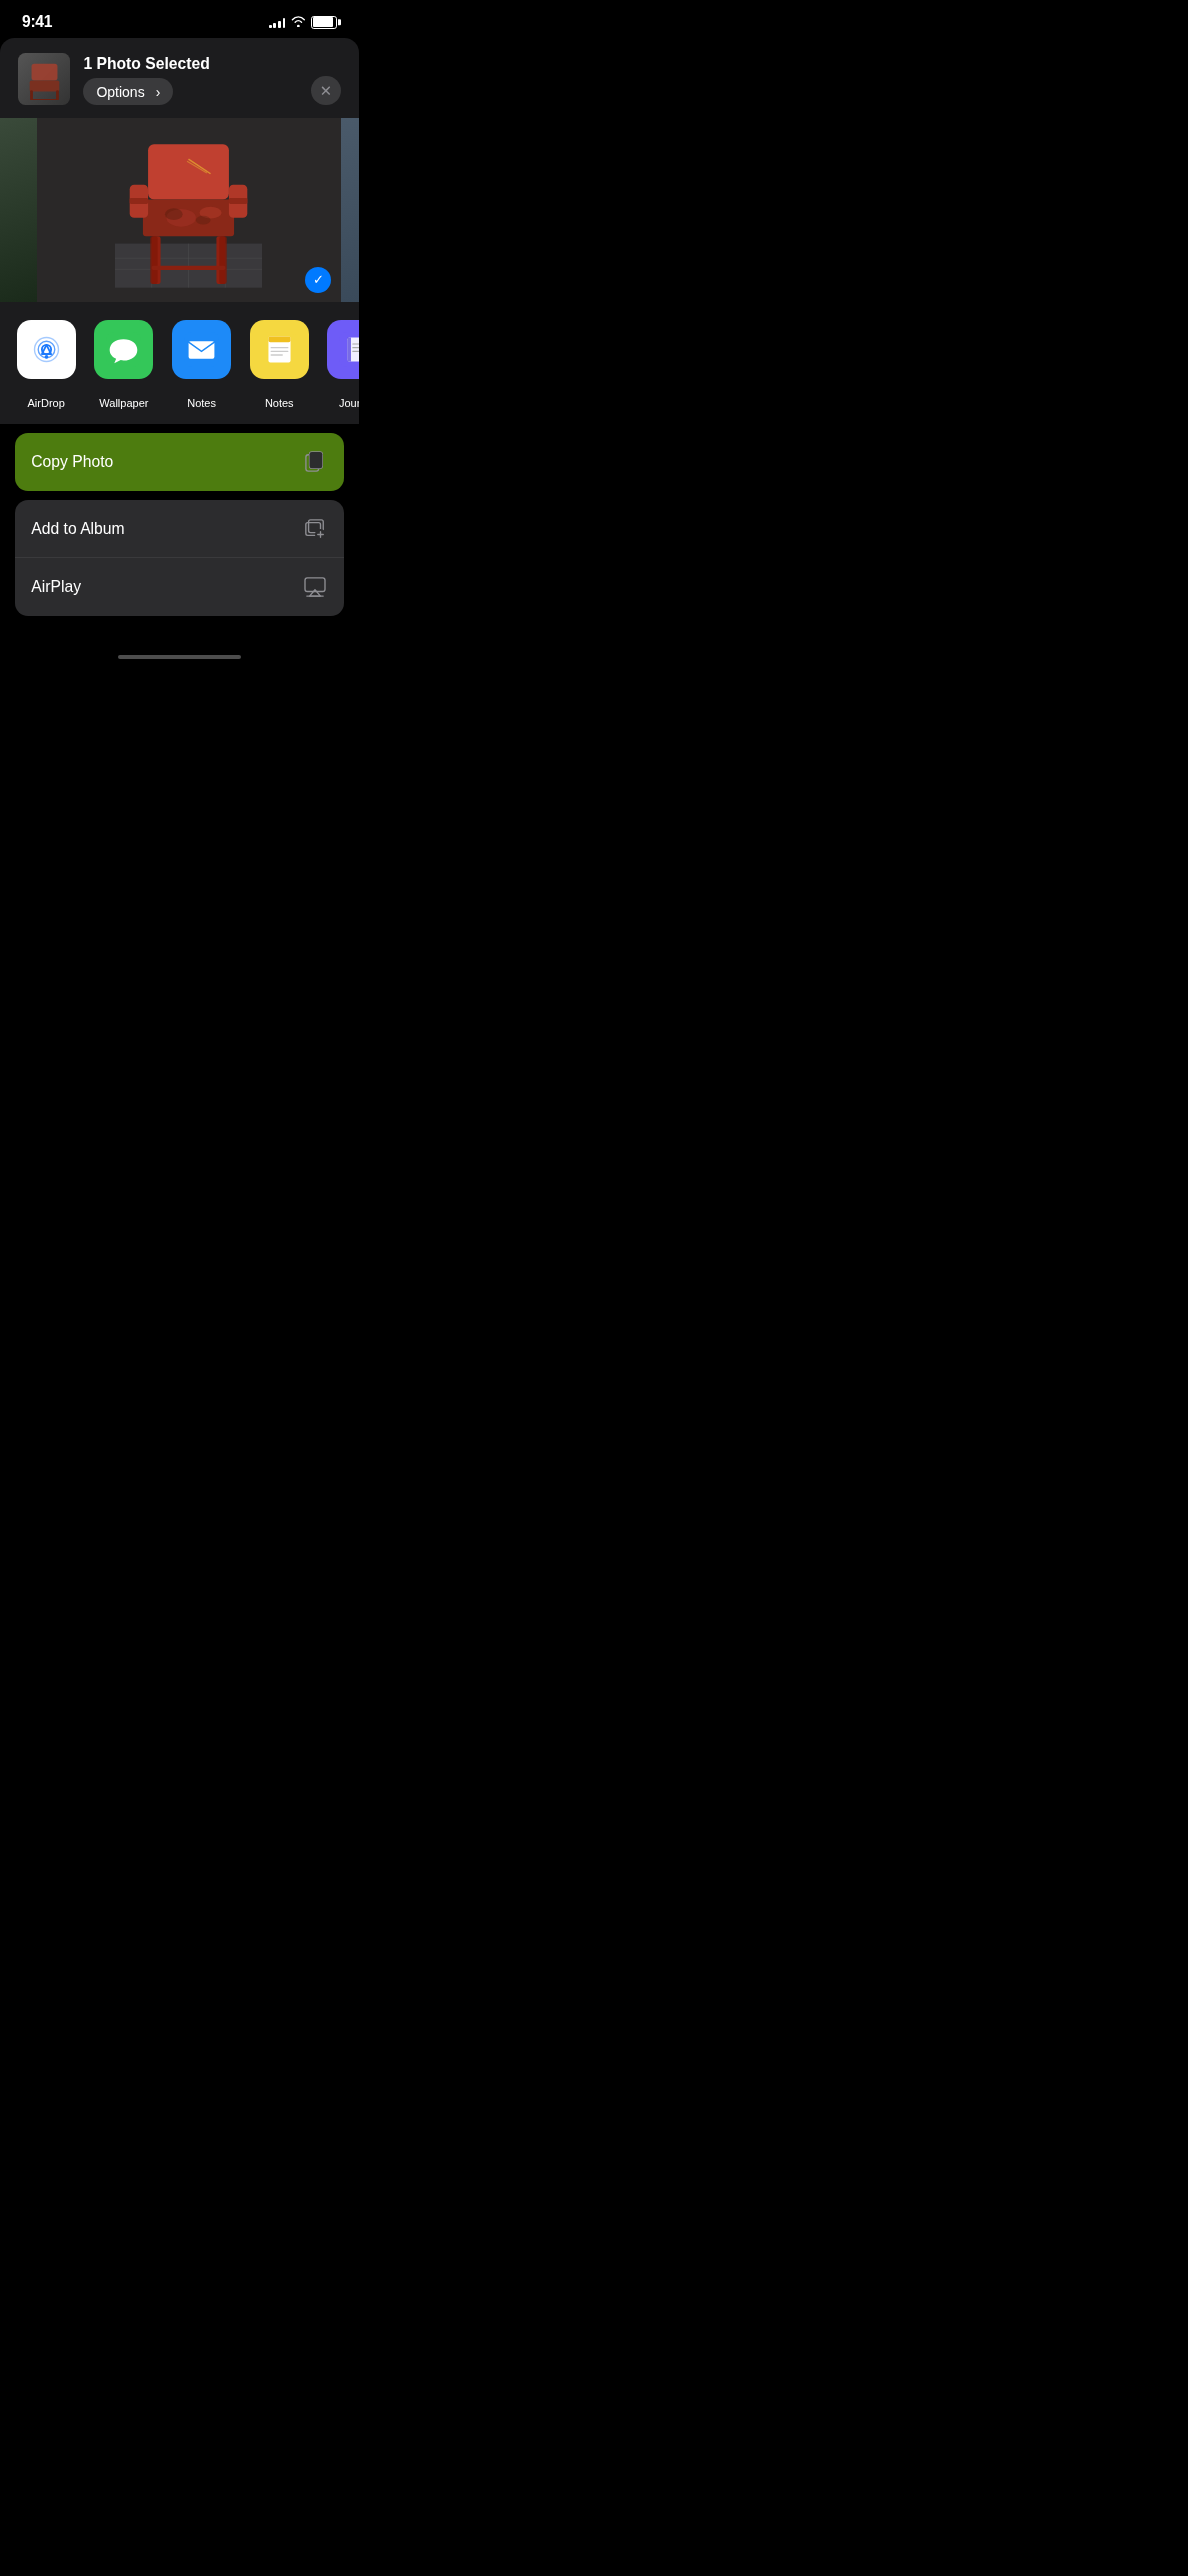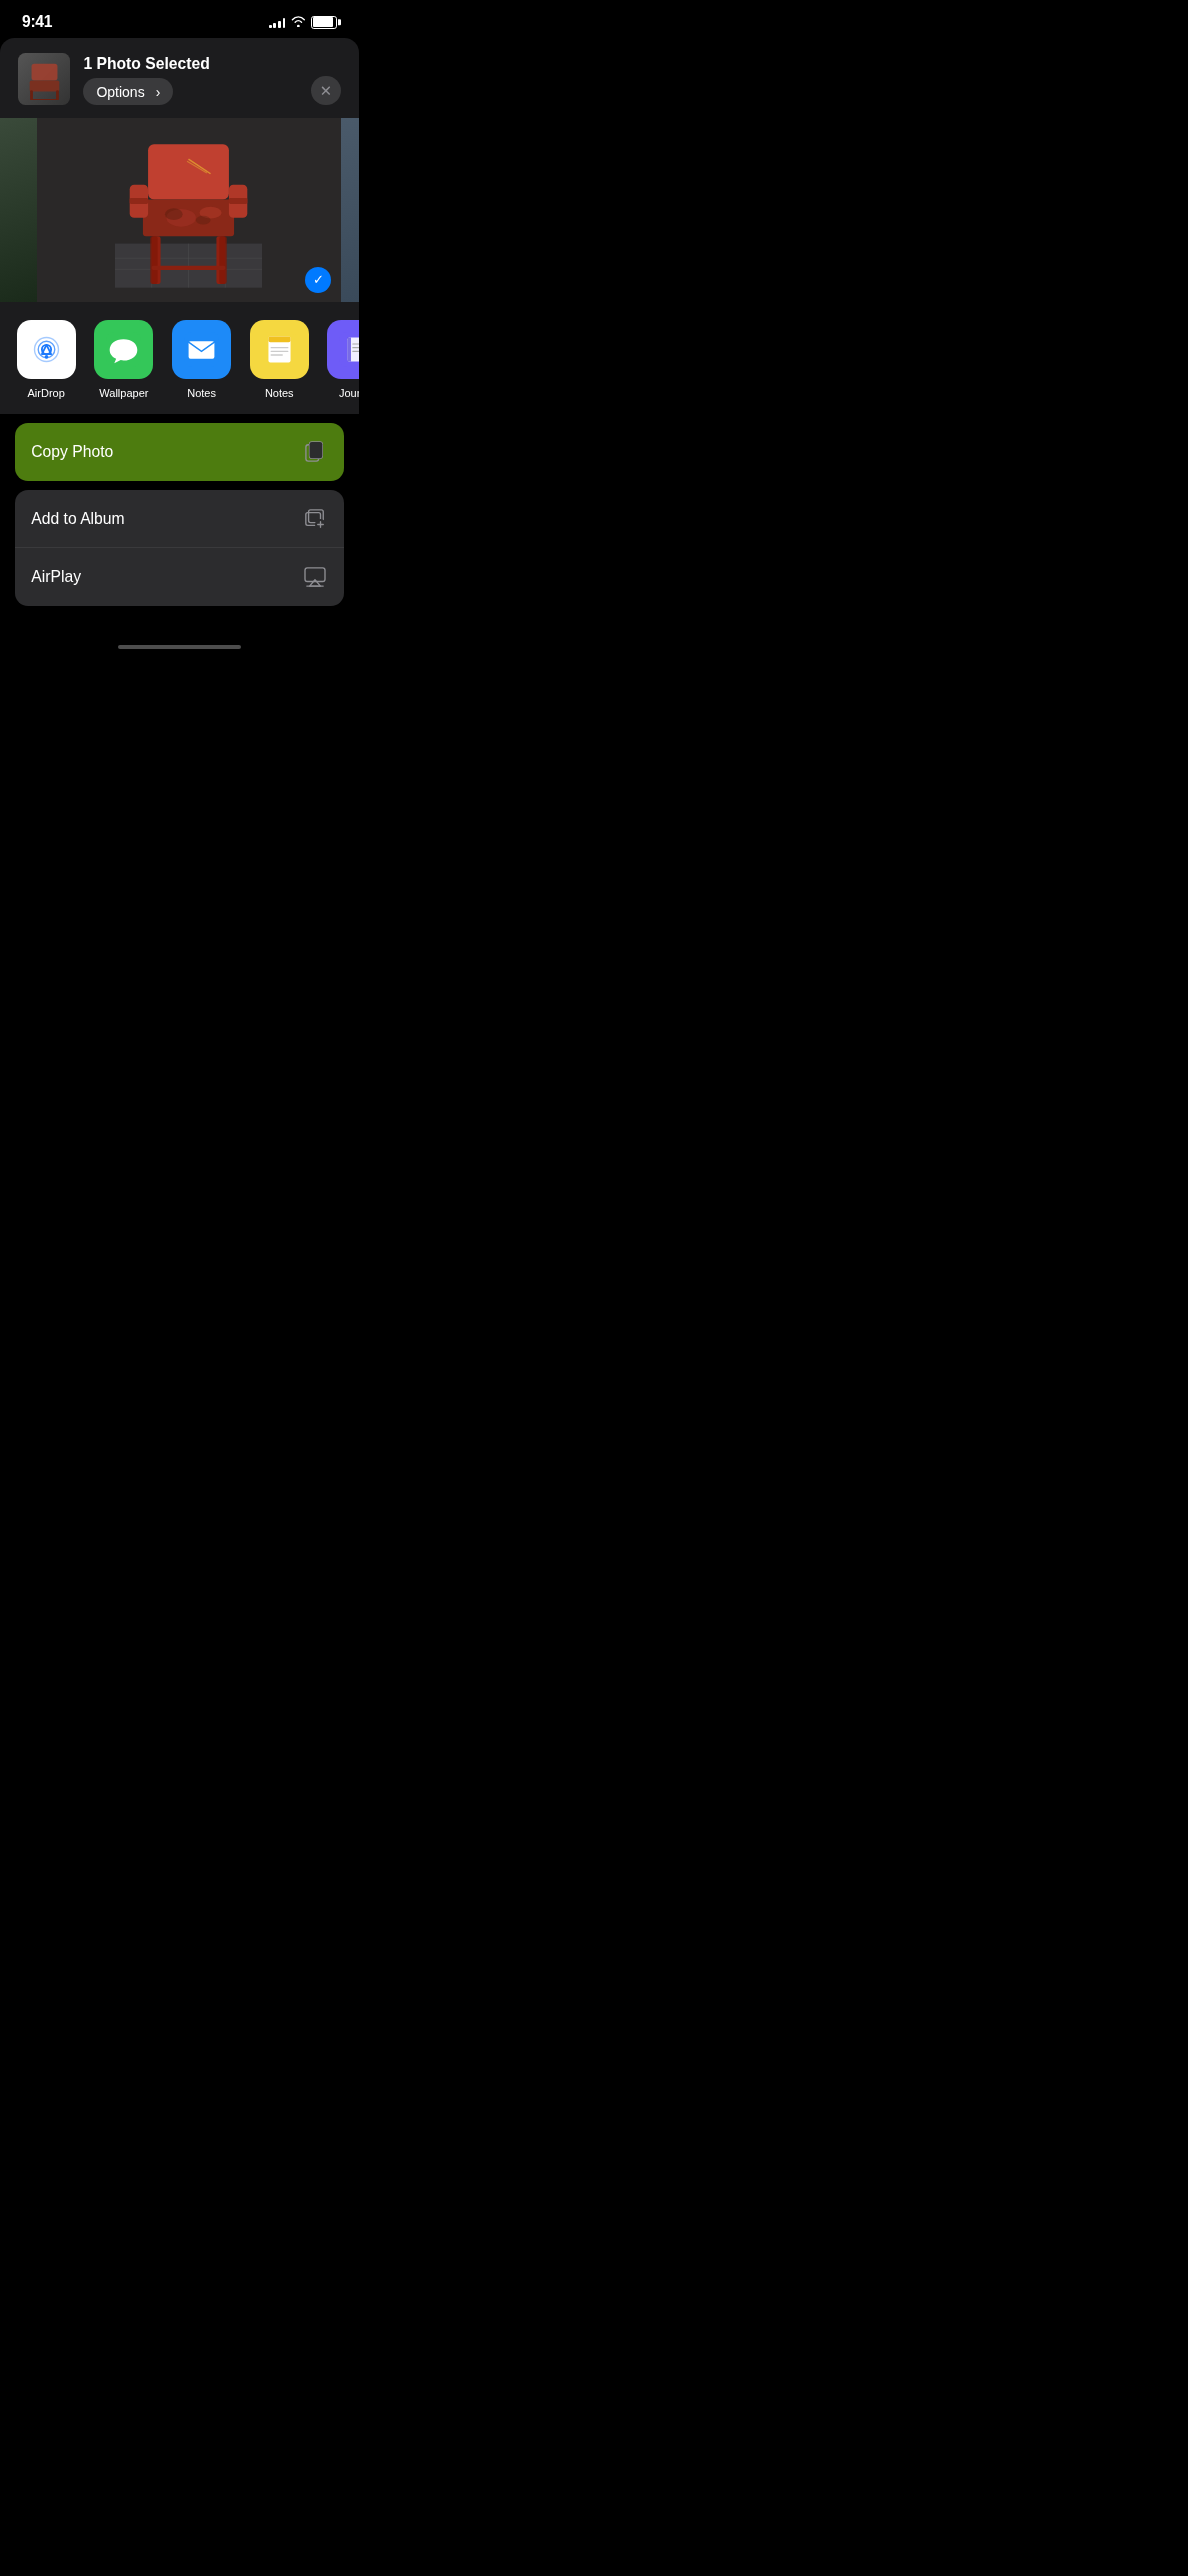--- a/index.html
+++ b/index.html
@@ -195,21 +195,21 @@
       padding: 18.4px 14.7px 14.7px;
       display: flex;
       gap: 14.7px;
       overflow-x: auto;
     }
     .app-row::-webkit-scrollbar { display: none; }
     .app-item {
       display: flex;
       flex-direction: column;
       align-items: center;
-      gap: 8px;
+      gap: 18px;
       min-width: 63px;
       cursor: pointer;
     }
     .app-icon {
       width: 59px;
       height: 59px;
       border-radius: 14px;
       display: flex;
       align-items: center;
       justify-content: center;

